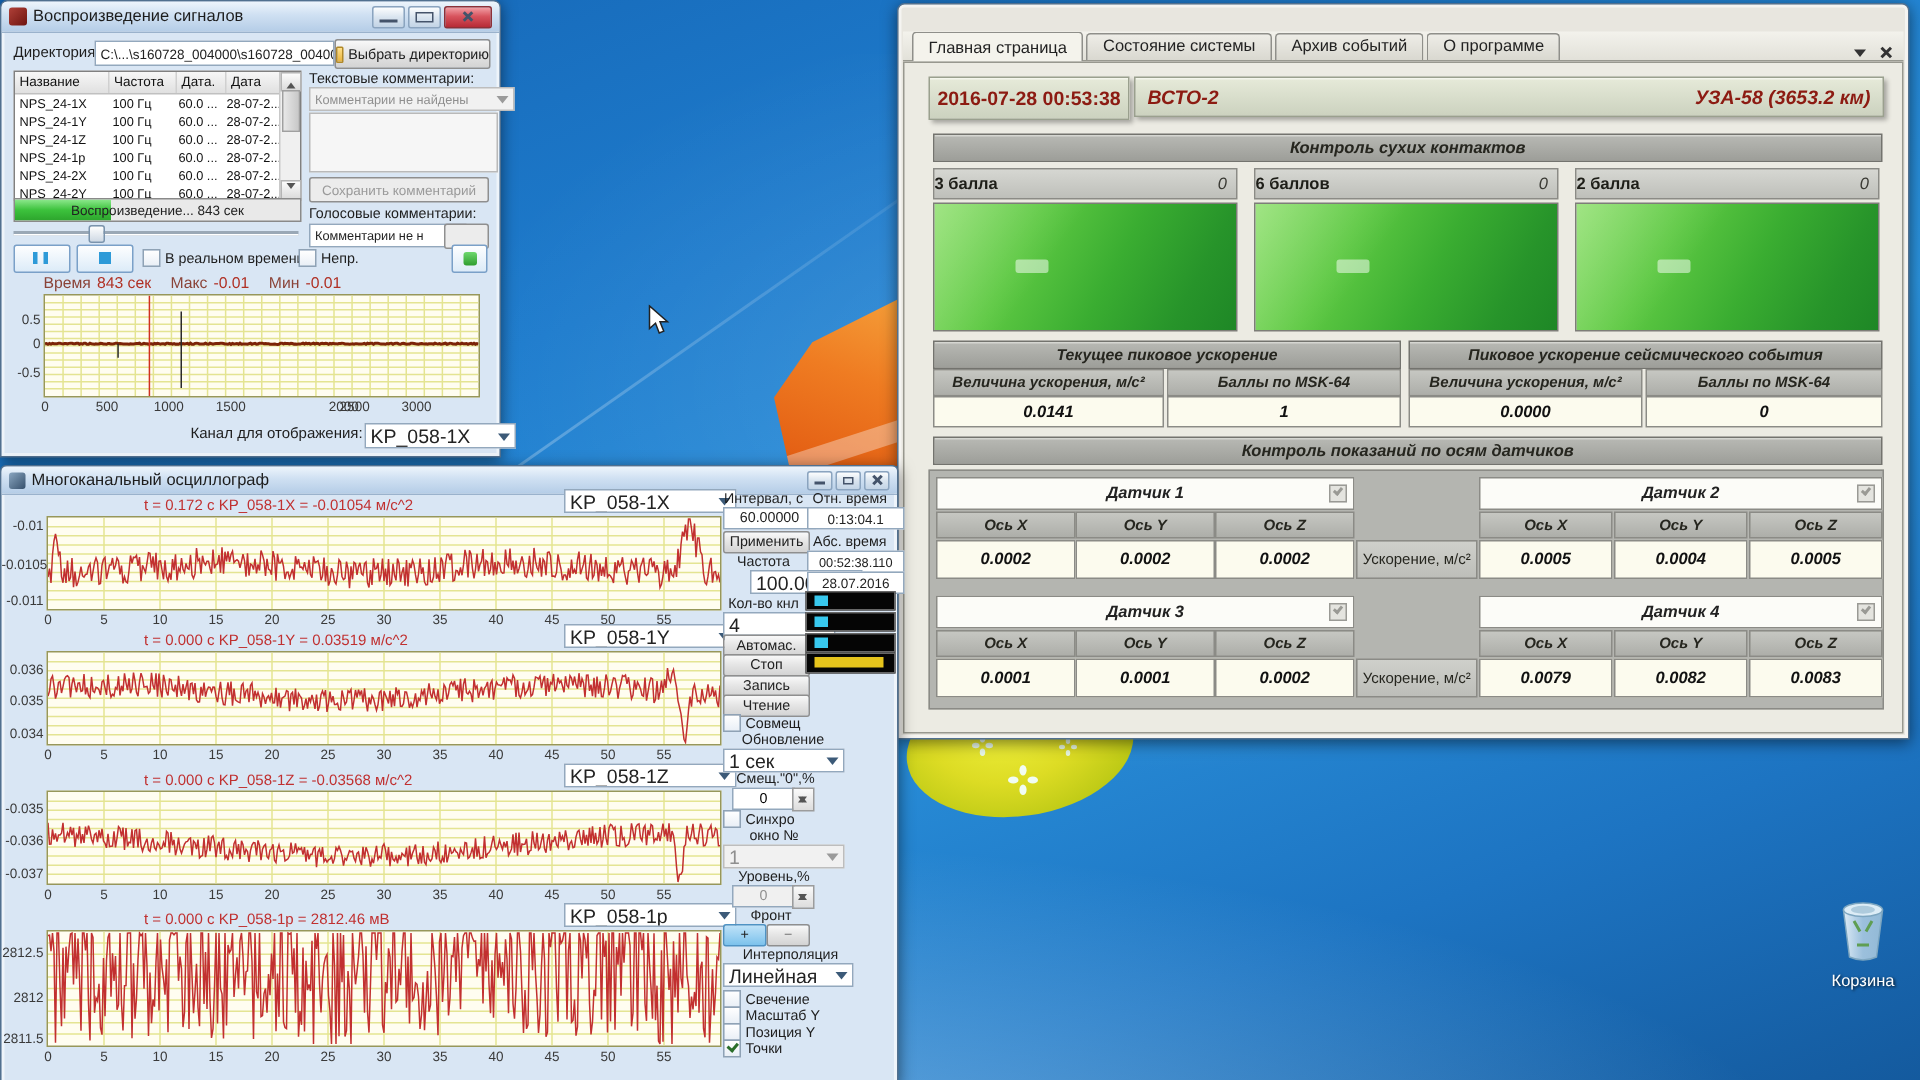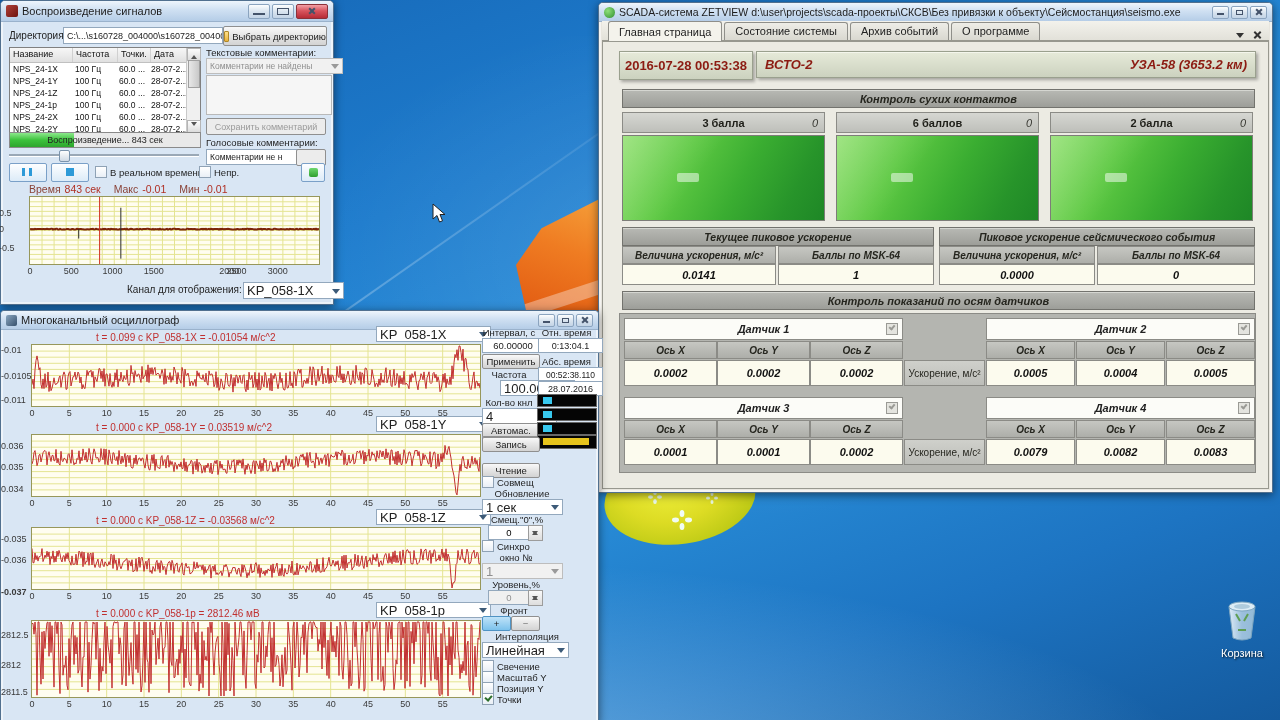--- a/index.html
+++ b/index.html
@@ -55,21 +55,21 @@
   .cb .box{width:10px;height:10px;border:1px solid #8fa2b5;background:linear-gradient(#fff,#e9eff6);position:relative;flex:0 0 auto}
   .cb.on .box::after{content:"";position:absolute;left:2px;top:1px;width:5px;height:3px;border-left:2px solid #2a6e2a;border-bottom:2px solid #2a6e2a;transform:rotate(-50deg)}
   .spin{position:absolute;background:#fff;border:1px solid #93a8bd;font-size:9.5px;display:flex;align-items:center;justify-content:center}
   .spin.disabled{background:#f0f0f0;color:#909090}
   .spin .ud{position:absolute;right:-14px;top:-1px;width:13px;height:14px;border:1px solid #9c9c9c;background:linear-gradient(#fafafa,#ddd)}
   .spin .ud::before{content:"";position:absolute;left:3px;top:2px;border:3px solid transparent;border-bottom:4px solid #555}
   .spin .ud::after{content:"";position:absolute;left:3px;bottom:2px;border:3px solid transparent;border-top:4px solid #555}
   
   .plot{position:absolute;background:#fffdf0;border:1px solid #97975a;overflow:visible}
   .plot svg{position:absolute;left:0;top:0}
-  .ytick{position:absolute;left:-31px;width:28px;text-align:left;font-size:9px;color:#3a3a3a}
+  .ytick{position:absolute;left:-31px;width:28px;text-align:right;font-size:9px;color:#3a3a3a}
   .xtick{position:absolute;transform:translateX(-50%);font-size:9px;color:#3a3a3a;white-space:nowrap}
   
   .ptable{position:absolute;background:#fff;border:1px solid #808080;font-size:8.5px;color:#111}
   .pt-head{display:flex;height:14px;background:linear-gradient(#f7f7f7,#e0e0e0);border-bottom:1px solid #c0c0c0}
   .pt-head span{padding:1px 3px;border-right:1px solid #d0d0d0;font-size:9px}
   .pt-row{display:flex;height:12px;align-items:center}
   .pt-row span{padding:0 3px;overflow:hidden;white-space:nowrap}
   .c1{width:56px}.c2{width:38px}.c3{width:26px}.c4{width:37px}
   .vscroll{position:absolute;top:0;right:0;width:13px;bottom:0;background:#f0f0f0;border-left:1px solid #c9c9c9}
   .sarr{position:absolute;left:0;width:12px;height:11px;background:linear-gradient(#fcfcfc,#dcdcdc);border:1px solid #b5b5b5}
@@ -105,21 +105,21 @@
   .ticon.darr::after{content:"";position:absolute;left:1px;top:3px;border:4px solid transparent;border-top:5px solid #333}
   .ticon.x::before{content:"";position:absolute;left:0;top:4px;width:9px;height:2px;background:#333;transform:rotate(45deg)}
   .ticon.x::after{content:"";position:absolute;left:0;top:4px;width:9px;height:2px;background:#333;transform:rotate(-45deg)}
   .hbox{position:absolute;background:linear-gradient(#e6ead9,#ccd2bf);border:1px solid #9aa08e;
         box-shadow:2px 2px 3px rgba(0,0,0,.3),inset 0 1px 0 #f4f6ec;color:#8c1b12;display:flex;align-items:center}
   .sbar{position:absolute;background:linear-gradient(#b8b9b4,#9d9e99);border:1px solid #73736e;
         box-shadow:inset 0 1px 0 #d5d6d1;font-style:italic;font-weight:bold;font-size:11px;color:#26261f;
         display:flex;align-items:center;justify-content:center}
   .gpanel{position:absolute}
   .gp-head{position:relative;height:19px;background:linear-gradient(#d6d7d2,#bebfba);border:1px solid #8b8b86;
-        display:flex;align-items:center;justify-content:center;font-weight:bold;font-size:11px;color:#1e1e18}
+        display:flex;align-items:center;justify-content:flex-start;font-weight:bold;font-size:11px;color:#1e1e18}
   .gp-count{position:absolute;right:6px;font-style:italic;font-weight:normal;font-size:11px;color:#3a3a34}
   .gp-body{position:relative;height:84px;margin-top:2px;border:1px solid #7d7d78;
         background:linear-gradient(118deg,#86dd62 0%,#5ec943 30%,#3aad31 58%,#27942a 82%,#1e8726 100%)}
   .gp-body::before{content:"";position:absolute;inset:0;background:linear-gradient(125deg,rgba(255,255,255,.22),rgba(255,255,255,0) 40%)}
   .gp-body::after{content:"";position:absolute;left:27%;top:44%;width:22px;height:9px;background:rgba(255,255,255,.5);border-radius:2px}
   .colhead{position:absolute;background:linear-gradient(#c6c7c2,#adaea9);border:1px solid #8b8b86;
         font-style:italic;font-weight:bold;font-size:10px;color:#26261f;display:flex;align-items:center;justify-content:center}
   .valcell{position:absolute;background:#fcfbee;border:1px solid #8b8b86;font-weight:bold;font-style:italic;
         font-size:11px;color:#111;display:flex;align-items:center;justify-content:center}
   .snshead{position:absolute;background:#fcfcf8;border:1px solid #8b8b86;display:flex;align-items:center;justify-content:center;
@@ -200,21 +200,21 @@
   <div class="field" style="left:62px;top:26px;width:152px;height:15px;font-size:9px">C:\...\s160728_004000\s160728_004000\</div>
   <div class="btn" style="left:222px;top:25px;width:102px;height:18px;gap:3px">
     <span style="width:12px;height:9px;background:linear-gradient(#ffe08a,#e8b23c);border:1px solid #b08828;border-radius:1px"></span>
     <span>Выбрать директорию</span>
   </div>
 
   <div class="ptable" style="left:8px;top:46px;width:190px;height:85px">
     <div class="pt-head">
       <span class="c1">Название</span>
       <span class="c2">Частота</span>
-      <span class="c3">Точки.</span>
+      <span class="c3">Дата.</span>
       <span class="c4">Дата</span>
     </div>
     <div class="pt-row">
         <span class="c1">NPS_24-1X</span>
         <span class="c2">100 Гц</span>
         <span class="c3">60.0 ...</span>
         <span class="c4">28-07-2...</span>
       </div>
     <div class="pt-row">
         <span class="c1">NPS_24-1Y</span>
@@ -360,21 +360,21 @@
   <div class="titlebar" style="height:18px">
     <span class="appico" style="width:11px;height:11px;background:linear-gradient(135deg,#8aa6c0,#36506c)"></span>
     <span>Многоканальный осциллограф</span>
     <span class="winbtns">
       <span class="wbtn sm glyph-min"></span>
       <span class="wbtn sm glyph-max"></span>
       <span class="wbtn sm glyph-x"></span>
     </span>
   </div>
 
-  <span class="schart-label" style="left:95px;top:21px">t = 0.099 с  KP_058-1X = -0.01054 м/с^2</span>
+  <span class="schart-label" style="left:95px;top:21px">t = 0.172 с  KP_058-1X = -0.01054 м/с^2</span>
   <div class="drop" style="left:375px;top:15px;width:96px;height:14px">
       <span>KP_058-1X</span>
     </div>
   <div class="plot" style="left:30px;top:33px;width:448px;height:61px">
       <svg width="448" height="61">
         <line x1="37.333333333333336" y1="0" x2="37.333333333333336" y2="61" stroke="#e4e492" stroke-width="1"></line>
         <line x1="74.66666666666667" y1="0" x2="74.66666666666667" y2="61" stroke="#e4e492" stroke-width="1"></line>
         <line x1="112" y1="0" x2="112" y2="61" stroke="#e4e492" stroke-width="1"></line>
         <line x1="149.33333333333334" y1="0" x2="149.33333333333334" y2="61" stroke="#e4e492" stroke-width="1"></line>
         <line x1="186.66666666666666" y1="0" x2="186.66666666666666" y2="61" stroke="#e4e492" stroke-width="1"></line>
@@ -480,21 +480,21 @@
         <line x1="0" y1="24.4" x2="448" y2="24.4" stroke="#e4e492" stroke-width="1"></line>
         <line x1="0" y1="30.5" x2="448" y2="30.5" stroke="#e4e492" stroke-width="1"></line>
         <line x1="0" y1="36.6" x2="448" y2="36.6" stroke="#e4e492" stroke-width="1"></line>
         <line x1="0" y1="42.7" x2="448" y2="42.7" stroke="#e4e492" stroke-width="1"></line>
         <line x1="0" y1="48.8" x2="448" y2="48.8" stroke="#e4e492" stroke-width="1"></line>
         <line x1="0" y1="54.9" x2="448" y2="54.9" stroke="#e4e492" stroke-width="1"></line>
         <path d="M0 20.5 L1 34.8 L2 34.7 L3 24.9 L4 31.7 L5 27.6 L6 33.1 L7 28.7 L8 28.7 L9 27.5 L10 20.6 L11 33.6 L12 30.8 L13 27.1 L14 29.6 L15 23.2 L16 28.8 L17 23.9 L18 36.6 L19 28.4 L20 30.6 L21 22.9 L22 34.3 L23 28.1 L24 33.9 L25 23.1 L26 28.5 L27 22.4 L28 25.9 L29 31.5 L30 34.0 L31 28.4 L32 27.5 L33 33.5 L34 25.5 L35 30.7 L36 24.6 L37 32.6 L38 34.2 L39 37.2 L40 27.9 L41 36.4 L42 36.2 L43 36.1 L44 26.2 L45 37.0 L46 30.7 L47 23.1 L48 24.4 L49 29.8 L50 23.7 L51 38.7 L52 24.1 L53 36.3 L54 33.5 L55 33.8 L56 24.8 L57 37.3 L58 25.8 L59 25.1 L60 37.0 L61 24.6 L62 35.8 L63 39.5 L64 36.3 L65 33.7 L66 31.1 L67 38.6 L68 39.6 L69 33.8 L70 30.9 L71 37.1 L72 38.7 L73 33.8 L74 35.3 L75 37.9 L76 37.4 L77 33.6 L78 36.7 L79 26.2 L80 27.3 L81 40.5 L82 26.7 L83 35.6 L84 31.8 L85 42.2 L86 37.9 L87 30.4 L88 38.0 L89 40.8 L90 37.8 L91 34.7 L92 33.2 L93 32.9 L94 31.2 L95 30.6 L96 42.3 L97 32.6 L98 33.9 L99 38.1 L100 31.7 L101 43.9 L102 42.8 L103 42.4 L104 30.7 L105 43.4 L106 38.1 L107 29.0 L108 39.4 L109 30.4 L110 29.2 L111 33.9 L112 43.4 L113 36.0 L114 33.2 L115 41.2 L116 32.7 L117 30.5 L118 44.2 L119 42.4 L120 45.5 L121 38.5 L122 40.9 L123 43.3 L124 34.5 L125 32.3 L126 41.4 L127 34.8 L128 44.7 L129 32.6 L130 35.1 L131 41.9 L132 38.2 L133 39.7 L134 46.6 L135 39.0 L136 35.4 L137 33.7 L138 33.9 L139 42.2 L140 32.3 L141 35.6 L142 45.5 L143 38.2 L144 36.0 L145 34.9 L146 43.1 L147 44.3 L148 38.7 L149 37.8 L150 34.8 L151 45.5 L152 47.1 L153 38.5 L154 35.3 L155 39.7 L156 39.4 L157 38.6 L158 45.9 L159 45.2 L160 44.5 L161 42.5 L162 33.7 L163 40.8 L164 40.1 L165 34.3 L166 40.1 L167 37.3 L168 38.4 L169 37.3 L170 41.8 L171 36.8 L172 46.4 L173 38.5 L174 44.9 L175 41.6 L176 41.7 L177 37.9 L178 36.8 L179 50.1 L180 40.0 L181 38.0 L182 43.2 L183 36.7 L184 46.5 L185 44.6 L186 46.7 L187 45.3 L188 44.8 L189 43.0 L190 47.7 L191 44.4 L192 37.2 L193 38.9 L194 36.4 L195 38.9 L196 42.6 L197 49.1 L198 44.2 L199 45.3 L200 42.1 L201 39.2 L202 39.9 L203 39.4 L204 44.1 L205 46.3 L206 40.9 L207 40.0 L208 45.7 L209 48.6 L210 36.5 L211 44.5 L212 36.9 L213 39.6 L214 43.6 L215 49.8 L216 44.6 L217 47.5 L218 41.2 L219 35.9 L220 45.0 L221 43.0 L222 44.1 L223 36.4 L224 34.6 L225 38.6 L226 45.5 L227 36.7 L228 49.4 L229 39.9 L230 44.9 L231 45.9 L232 43.1 L233 47.5 L234 42.0 L235 45.4 L236 40.9 L237 42.0 L238 43.0 L239 37.1 L240 49.4 L241 35.9 L242 44.9 L243 40.9 L244 38.3 L245 35.0 L246 44.0 L247 48.0 L248 40.4 L249 47.7 L250 36.0 L251 46.9 L252 48.4 L253 40.4 L254 44.8 L255 46.1 L256 44.5 L257 36.8 L258 38.9 L259 44.9 L260 33.0 L261 45.4 L262 47.1 L263 43.5 L264 46.9 L265 35.1 L266 46.9 L267 42.7 L268 36.8 L269 40.9 L270 40.2 L271 37.7 L272 39.8 L273 40.6 L274 44.4 L275 37.8 L276 40.2 L277 41.7 L278 33.7 L279 34.1 L280 44.3 L281 43.4 L282 40.6 L283 36.9 L284 44.4 L285 30.9 L286 43.1 L287 36.2 L288 44.4 L289 43.7 L290 43.9 L291 29.6 L292 43.8 L293 41.1 L294 40.4 L295 38.6 L296 33.8 L297 29.3 L298 36.4 L299 38.2 L300 36.3 L301 32.0 L302 35.4 L303 38.3 L304 33.3 L305 36.9 L306 32.7 L307 42.3 L308 40.3 L309 38.0 L310 28.2 L311 40.5 L312 27.2 L313 42.4 L314 27.1 L315 40.0 L316 34.7 L317 35.0 L318 34.7 L319 31.2 L320 41.9 L321 39.4 L322 38.9 L323 26.2 L324 34.0 L325 37.7 L326 27.2 L327 38.5 L328 37.2 L329 32.3 L330 27.8 L331 37.7 L332 40.5 L333 32.1 L334 28.1 L335 39.1 L336 32.4 L337 32.9 L338 29.6 L339 35.2 L340 36.7 L341 26.6 L342 31.9 L343 29.4 L344 33.3 L345 25.6 L346 31.1 L347 38.8 L348 34.3 L349 32.7 L350 37.1 L351 36.6 L352 29.9 L353 26.4 L354 25.5 L355 31.6 L356 35.3 L357 25.4 L358 34.5 L359 28.5 L360 35.8 L361 23.9 L362 33.9 L363 22.8 L364 34.6 L365 27.2 L366 34.6 L367 32.5 L368 23.4 L369 37.0 L370 31.8 L371 21.9 L372 30.7 L373 35.3 L374 24.0 L375 21.6 L376 22.3 L377 25.0 L378 23.6 L379 35.6 L380 35.8 L381 36.0 L382 22.5 L383 31.6 L384 30.5 L385 36.4 L386 35.5 L387 34.5 L388 31.0 L389 20.9 L390 26.2 L391 32.1 L392 23.3 L393 21.7 L394 21.2 L395 30.6 L396 32.5 L397 24.2 L398 22.4 L399 35.5 L400 25.3 L401 29.0 L402 21.7 L403 22.6 L404 33.3 L405 31.2 L406 31.9 L407 26.8 L408 32.8 L409 27.3 L410 21.0 L411 29.8 L412 24.5 L413 32.8 L414 20.8 L415 33.2 L416 26.0 L417 28.9 L418 36.5 L419 49.6 L420 60.0 L421 54.9 L422 54.8 L423 52.9 L424 36.5 L425 35.2 L426 22.5 L427 30.2 L428 32.1 L429 27.8 L430 21.3 L431 31.0 L432 30.9 L433 34.8 L434 27.5 L435 21.1 L436 24.2 L437 35.9 L438 35.7 L439 33.4 L440 25.4 L441 24.6 L442 22.2 L443 30.2 L444 29.0 L445 24.2 L446 25.4 L447 35.8 L448 35.9 " fill="none" stroke="#c23030" stroke-width="1"></path>
       </svg>
       <span class="ytick" style="top: 5.98px;">-0.035</span>
       <span class="ytick" style="top: 26.72px;">-0.036</span>
-      <span class="ytick" style="top: 59px; font-weight: bold;">-0.037</span>
+      <span class="ytick" style="top: 49px;">-0.037</span>
       <span class="xtick" style="left: 0px; top: 63px;">0</span>
       <span class="xtick" style="left: 37.3333px; top: 63px;">5</span>
       <span class="xtick" style="left: 74.6667px; top: 63px;">10</span>
       <span class="xtick" style="left: 112px; top: 63px;">15</span>
       <span class="xtick" style="left: 149.333px; top: 63px;">20</span>
       <span class="xtick" style="left: 186.667px; top: 63px;">25</span>
       <span class="xtick" style="left: 224px; top: 63px;">30</span>
       <span class="xtick" style="left: 261.333px; top: 63px;">35</span>
       <span class="xtick" style="left: 298.667px; top: 63px;">40</span>
       <span class="xtick" style="left: 336px; top: 63px;">45</span>
@@ -570,21 +570,21 @@
       <i></i>
     </div>
   <div class="btn" style="left:481px;top:112px;width:56px;height:13px">Автомас.</div>
   <div class="ind" style="left:536px;top:111px;width:58px;height:11px">
       <i></i>
     </div>
   <div class="btn" style="left:481px;top:125px;width:56px;height:13px">Стоп</div>
   <div class="ind bar" style="left:536px;top:124px;width:58px;height:12px">
       <i></i>
     </div>
-  <div class="btn" style="left:481px;top:126px;width:56px;height:13px">Запись</div>
+  <div class="btn" style="left:481px;top:139px;width:56px;height:13px">Запись</div>
   <div class="btn" style="left:481px;top:152px;width:56px;height:13px">Чтение</div>
   <label class="cb" style="left:481px;top:165px">
       <span class="box"></span>
       <span>Совмещ</span>
     </label>
   <span class="plbl" style="left:481px;top:177px;width:80px">Обновление</span>
   <div class="drop" style="left:481px;top:188px;width:62px;height:14px">
       <span>1 сек</span>
     </div>
   <span class="plbl" style="left:481px;top:203px;width:70px">Смещ."0",%</span>
@@ -624,29 +624,20 @@
       <span class="box"></span>
       <span>Позиция Y</span>
     </label>
   <label class="cb on" style="left:481px;top:382px">
       <span class="box"></span>
       <span>Точки</span>
     </label>
 </div>
 
 <div class="win" style="left:598px;top:2px;width:673px;height:489px;z-index:2;background:#e8e6df">
-  <div class="titlebar" style="height:18px">
-    <span class="appico" style="width:11px;height:11px;border-radius:50%;background:radial-gradient(circle at 35% 35%,#8fe07a,#2f8f2f)"></span>
-    <span style="font-size:10.5px">SCADA-система ZETVIEW d:\user\projects\scada-проекты\СКСВ\Без привязки к объекту\Сейсмостанция\seismo.exe</span>
-    <span class="winbtns">
-      <span class="wbtn sm glyph-min"></span>
-      <span class="wbtn sm glyph-max"></span>
-      <span class="wbtn sm glyph-x"></span>
-    </span>
-  </div>
   <div class="tabstrip">
     <span class="tab active">Главная страница</span>
     <span class="tab">Состояние системы</span>
     <span class="tab">Архив событий</span>
     <span class="tab">О программе</span>
     <span class="tabicons">
       <span class="ticon darr"></span>
       <span class="ticon x"></span>
     </span>
   </div>

